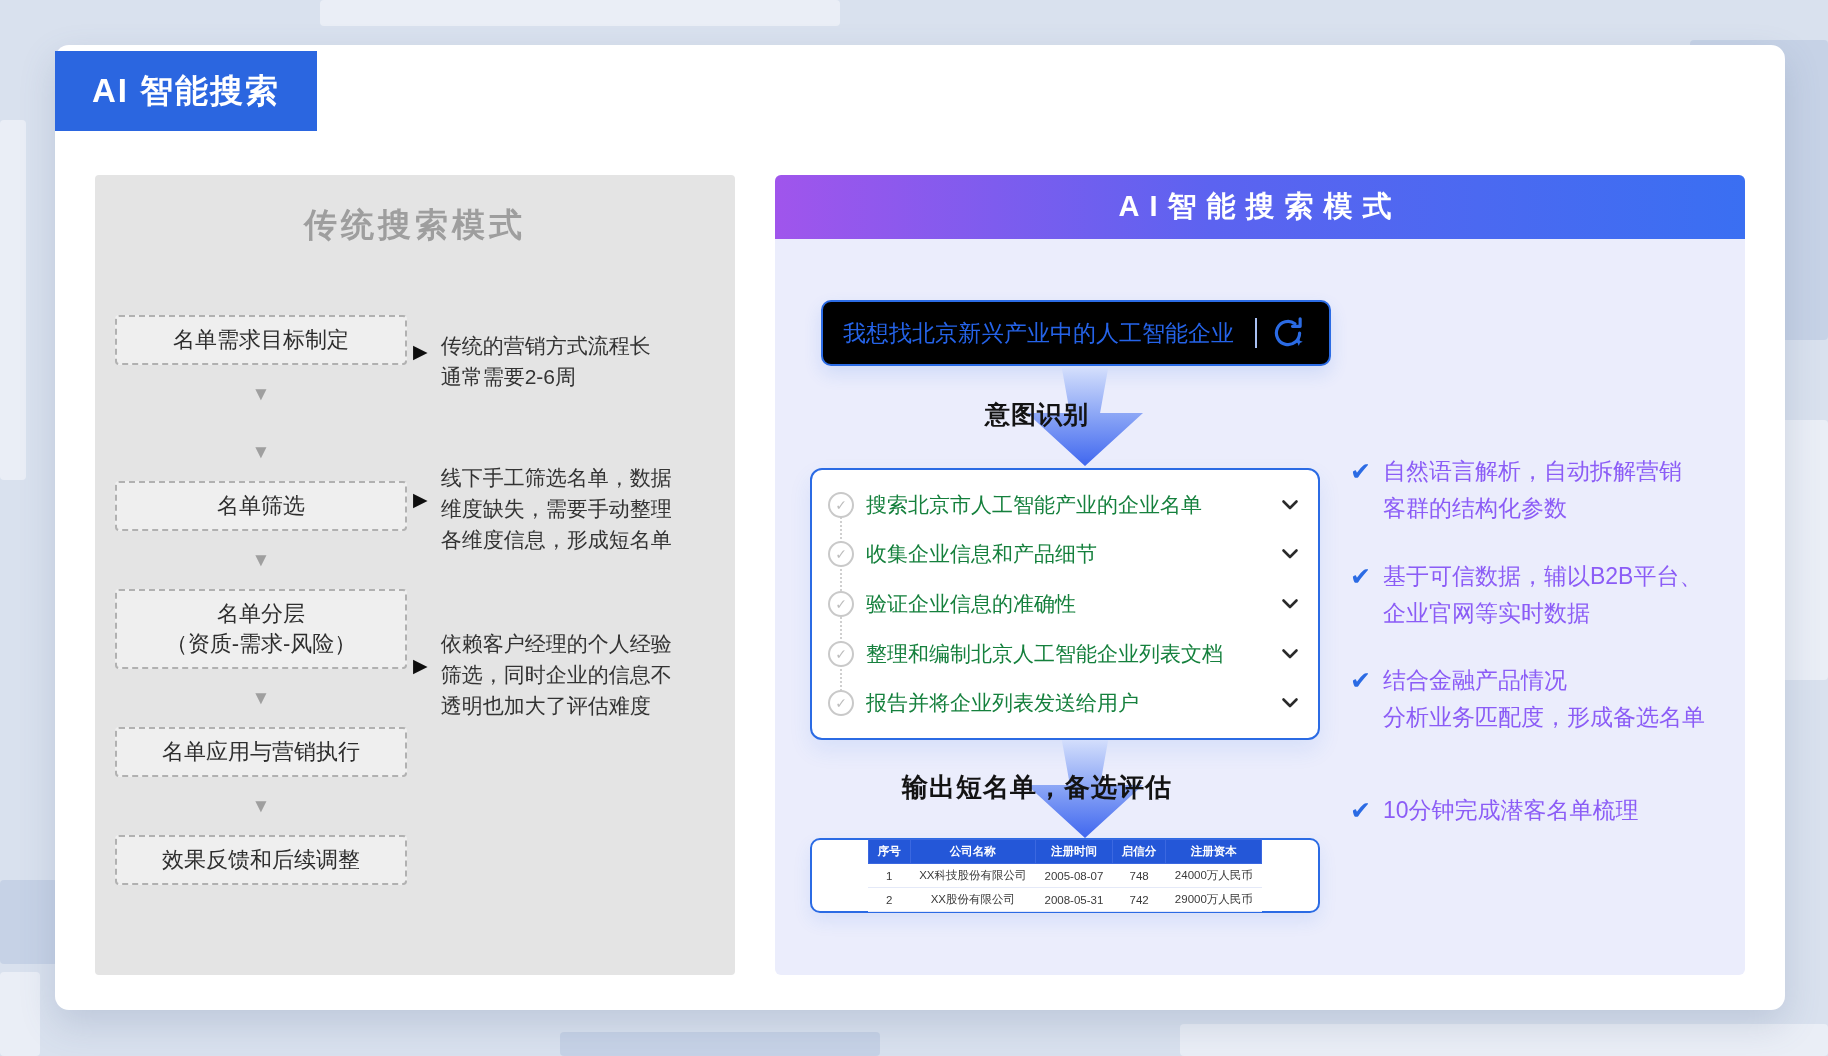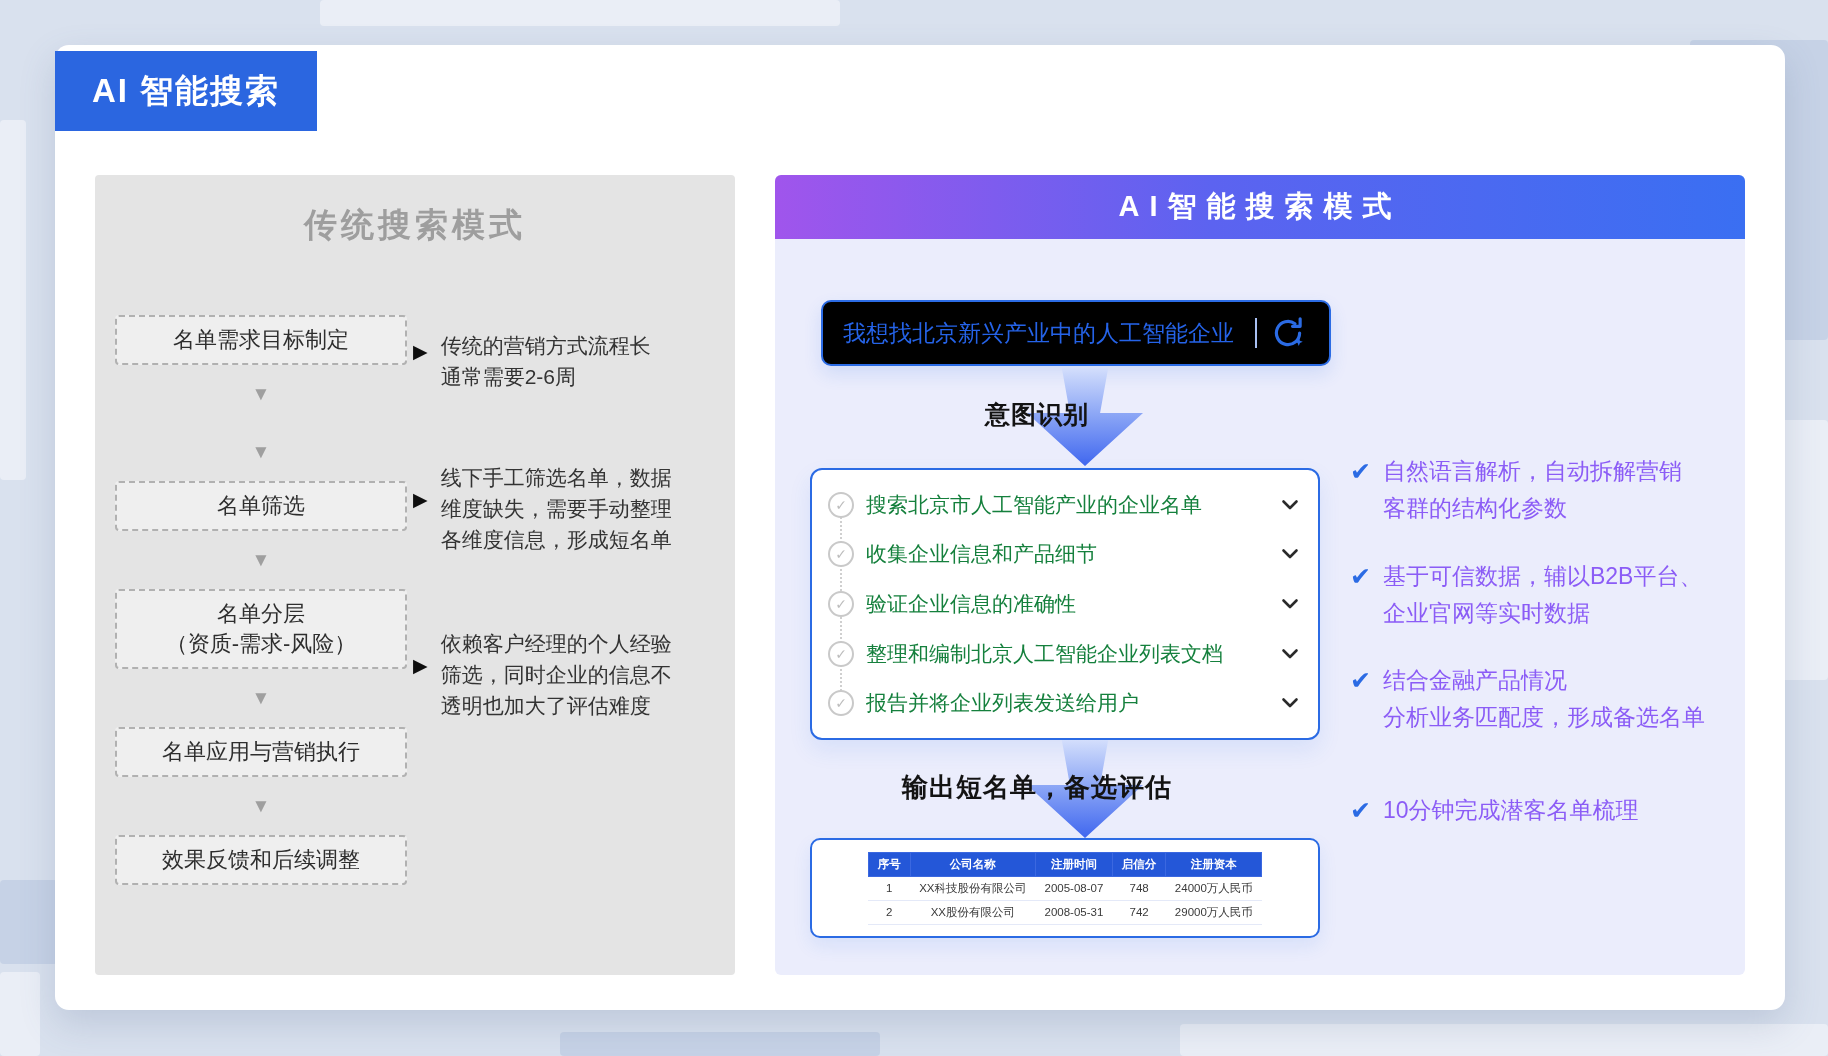--- a/index.html
+++ b/index.html
@@ -63,21 +63,21 @@
               border:2px solid #2b6be4; border-radius:12px; padding:10px 16px;
               box-shadow:0 10px 22px rgba(43,107,228,.10); }
   .task-rail { position:absolute; left:28px; top:40px; bottom:40px; border-left:2px dotted #cfcfcf; }
   .task-row { position:relative; height:49.6px; display:flex; align-items:center; gap:12px; cursor:pointer; }
   .check-circle { width:26px; height:26px; border-radius:50%; background:#ffffff; border:2px solid #c9c9c9;
                   color:#bdbdbd; font-size:14px; display:flex; align-items:center; justify-content:center;
                   flex:0 0 26px; position:relative; z-index:1; }
   .task-label { flex:1; font-size:21px; color:#15803d; white-space:nowrap; overflow:hidden; }
   .chevron { width:24px; height:24px; flex:0 0 24px; }
 
-  .table-card { position:absolute; left:35px; top:663px; width:510px; height:100px; background:#fff;
+  .table-card { position:absolute; left:35px; top:663px; width:510px; height:75px; background:#fff;
                 border:2px solid #2b6be4; border-radius:10px; display:flex; align-items:center;
                 justify-content:center; box-shadow:0 8px 18px rgba(43,107,228,.10); }
   table.result { border-collapse:collapse; font-size:11.5px; }
   table.result th { background:#2457d8; color:#fff; font-weight:bold; padding:4px 9px;
                     border:1px solid #3b68e0; white-space:nowrap; }
   table.result td { color:#3a3a3a; padding:4px 9px; text-align:center;
                     border-bottom:1px solid #e4e9f8; white-space:nowrap; }
 
   .benefit { position:absolute; left:575px; width:392px; display:flex; gap:12px; align-items:flex-start; }
   .benefit-check { color:#2b6be4; font-size:25px; font-weight:bold; line-height:36px; flex:0 0 auto; }

